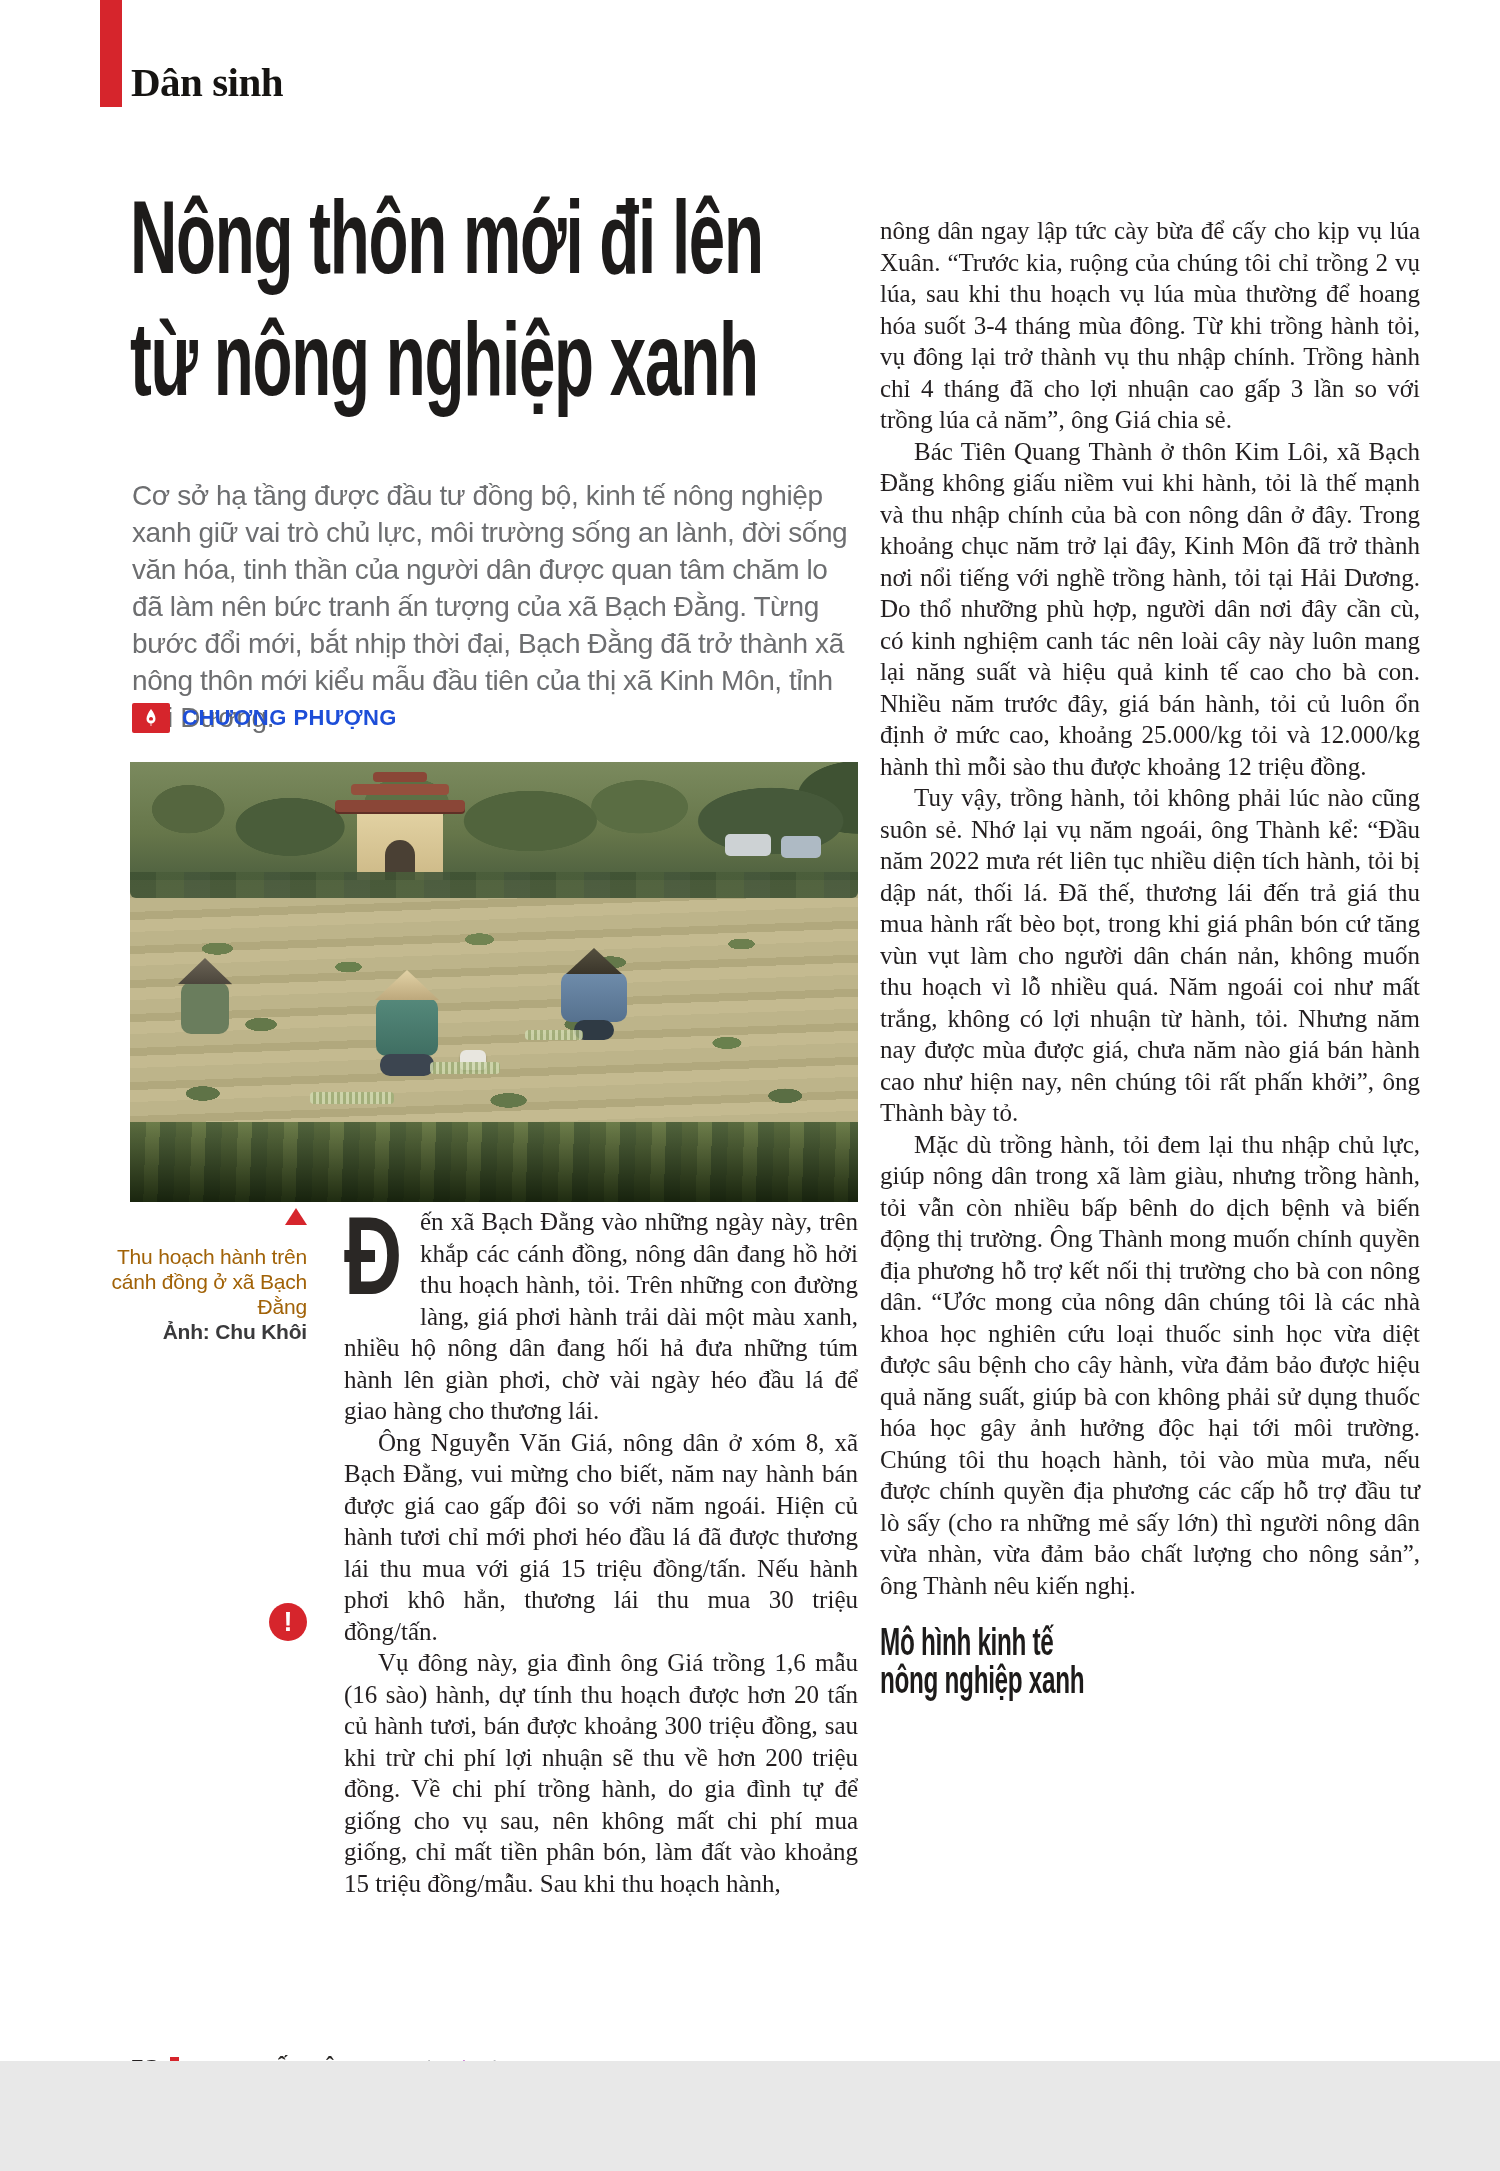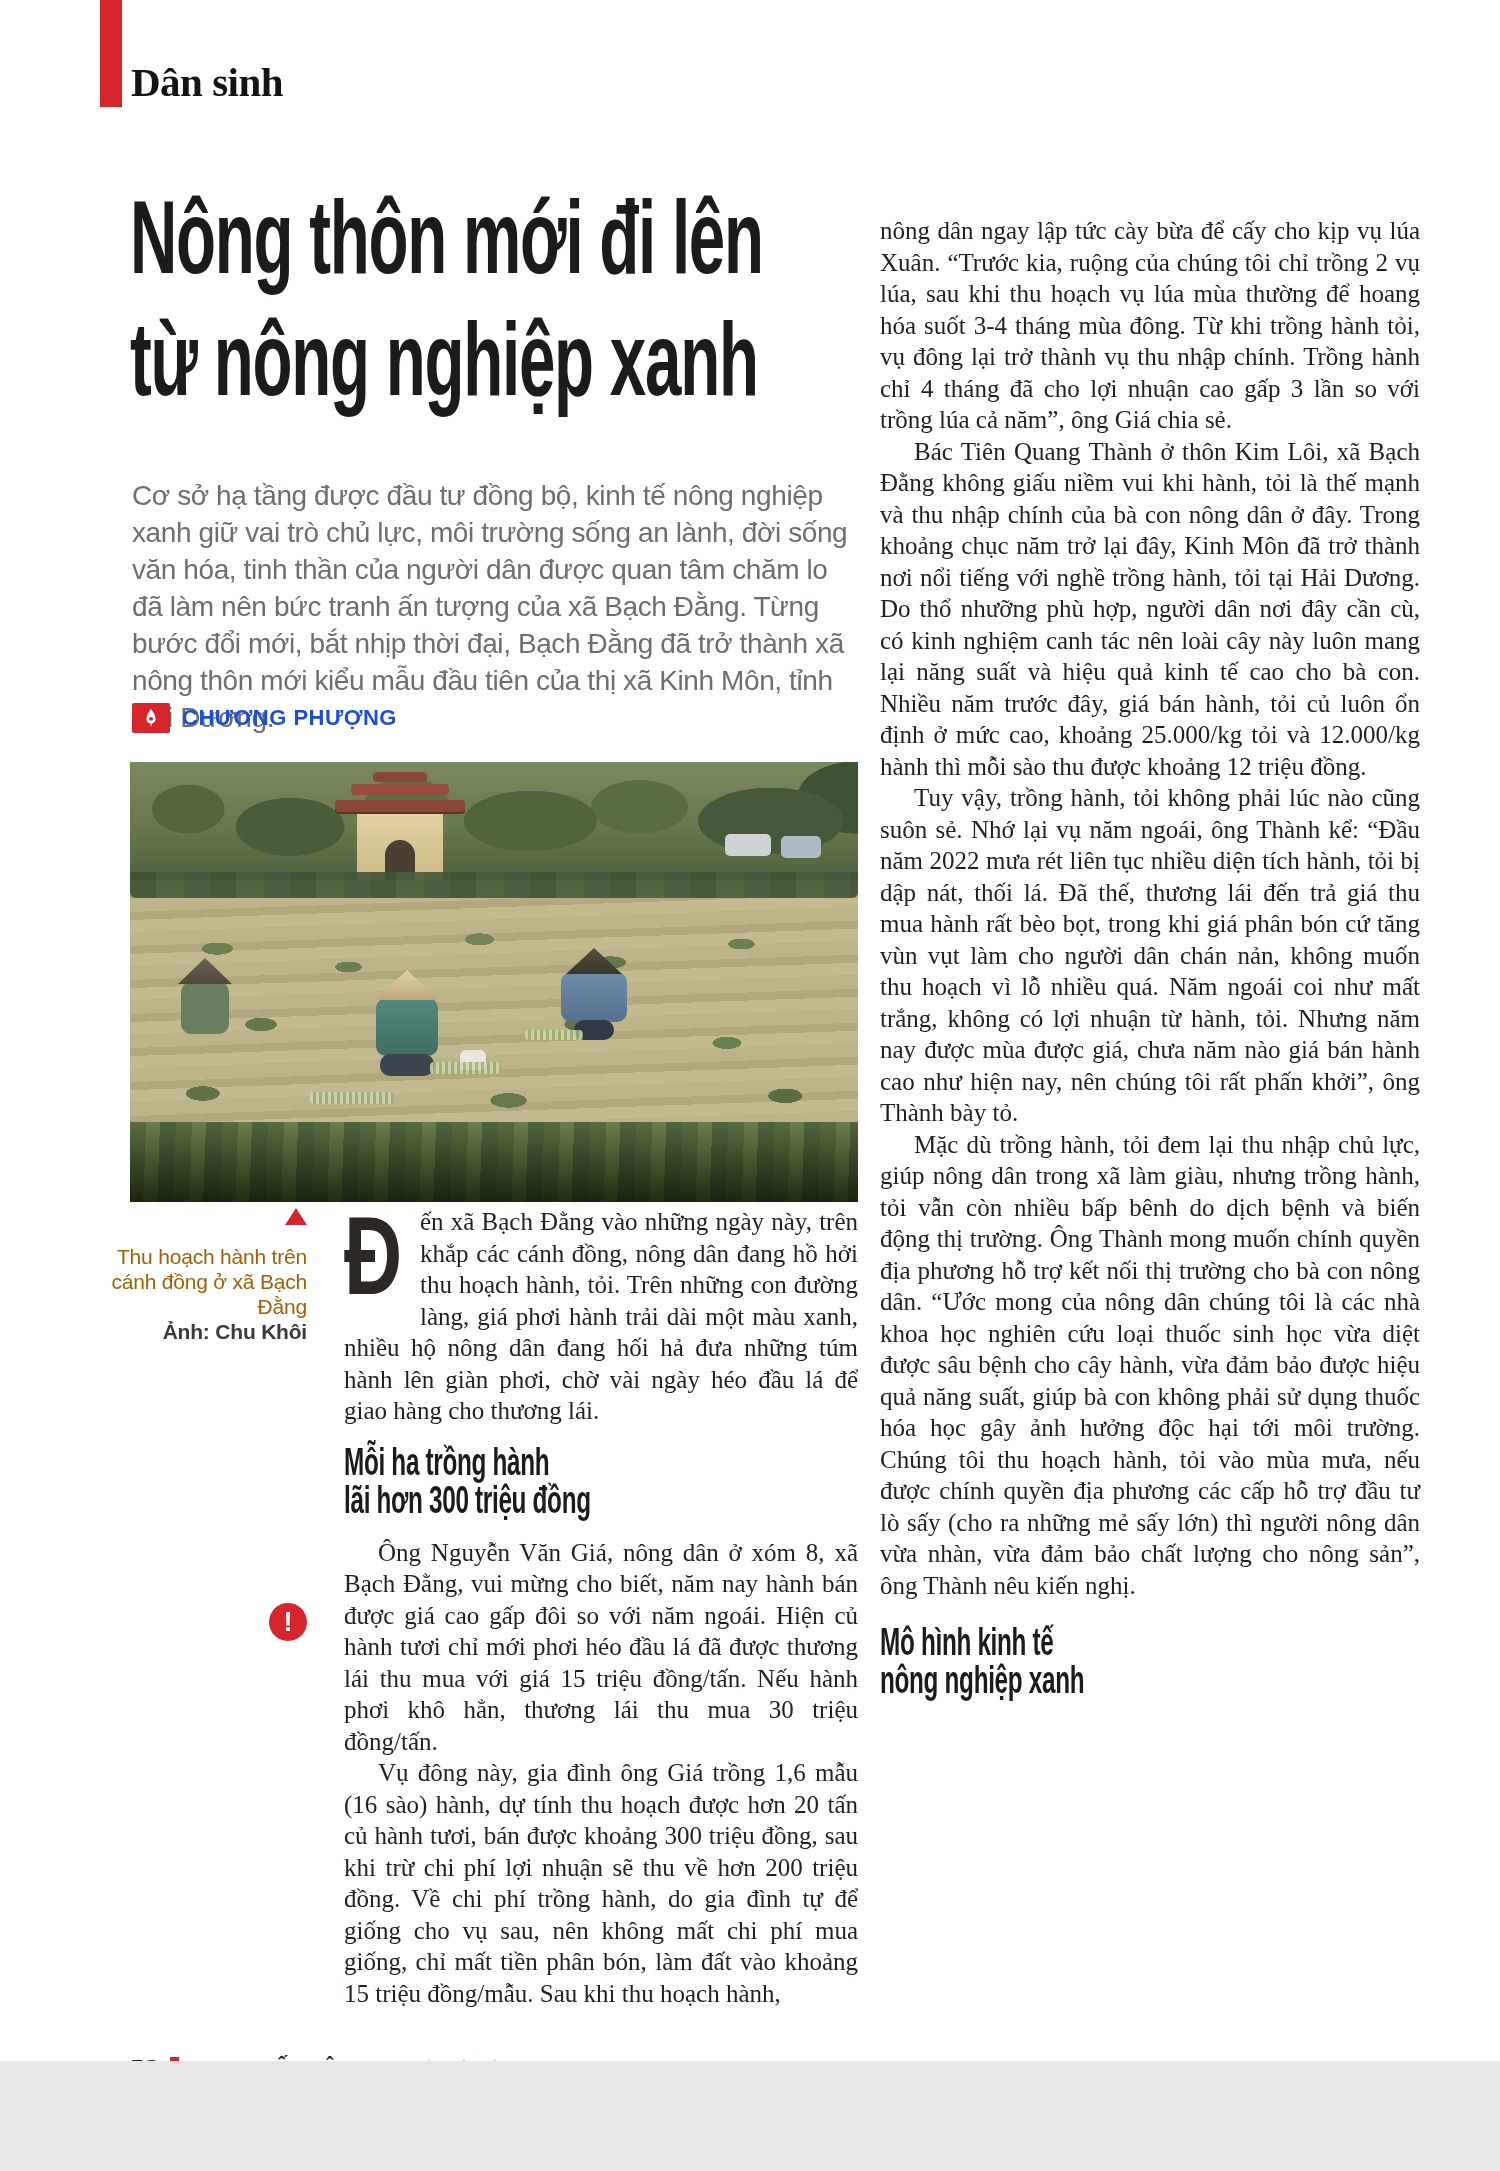--- a/index.html
+++ b/index.html
@@ -194,26 +194,20 @@
   </div>
 
   <div class="pullquote">
     <span class="pq-icon">!</span>
   </div>
 
   <div class="mid-col">
     <p class="body-p">
       <span class="dropcap">Đ</span><span>ến xã Bạch Đằng vào những ngày này, trên khắp các cánh đồng, nông dân đang hồ hởi thu hoạch hành, tỏi. Trên những con đường làng, giá phơi hành trải dài một màu xanh, nhiều hộ nông dân đang hối hả đưa những túm hành lên giàn phơi, chờ vài ngày héo đầu lá để giao hàng cho thương lái.</span>
     </p>
-    <div class="subhead-wrap1">
-      <div class="subhead">
-        <span style="display:block">Mỗi ha trồng hành</span>
-        <span style="display:block">lãi hơn 300 triệu đồng</span>
-      </div>
-    </div>
     <p class="body-p indent">Ông Nguyễn Văn Giá, nông dân ở xóm 8, xã Bạch Đằng, vui mừng cho biết, năm nay hành bán được giá cao gấp đôi so với năm ngoái. Hiện củ hành tươi chỉ mới phơi héo đầu lá đã được thương lái thu mua với giá 15 triệu đồng/tấn. Nếu hành phơi khô hẳn, thương lái thu mua 30 triệu đồng/tấn.</p>
     <p class="body-p indent">Vụ đông này, gia đình ông Giá trồng 1,6 mẫu (16 sào) hành, dự tính thu hoạch được hơn 20 tấn củ hành tươi, bán được khoảng 300 triệu đồng, sau khi trừ chi phí lợi nhuận sẽ thu về hơn 200 triệu đồng. Về chi phí trồng hành, do gia đình tự để giống cho vụ sau, nên không mất chi phí mua giống, chỉ mất tiền phân bón, làm đất vào khoảng 15 triệu đồng/mẫu. Sau khi thu hoạch hành,</p>
   </div>
 
   <div class="right-col">
     <p class="body-p">nông dân ngay lập tức cày bừa để cấy cho kịp vụ lúa Xuân. “Trước kia, ruộng của chúng tôi chỉ trồng 2 vụ lúa, sau khi thu hoạch vụ lúa mùa thường để hoang hóa suốt 3-4 tháng mùa đông. Từ khi trồng hành tỏi, vụ đông lại trở thành vụ thu nhập chính. Trồng hành chỉ 4 tháng đã cho lợi nhuận cao gấp 3 lần so với trồng lúa cả năm”, ông Giá chia sẻ.</p>
     <p class="body-p indent">Bác Tiên Quang Thành ở thôn Kim Lôi, xã Bạch Đằng không giấu niềm vui khi hành, tỏi là thế mạnh và thu nhập chính của bà con nông dân ở đây. Trong khoảng chục năm trở lại đây, Kinh Môn đã trở thành nơi nổi tiếng với nghề trồng hành, tỏi tại Hải Dương. Do thổ nhưỡng phù hợp, người dân nơi đây cần cù, có kinh nghiệm canh tác nên loài cây này luôn mang lại năng suất và hiệu quả kinh tế cao cho bà con. Nhiều năm trước đây, giá bán hành, tỏi củ luôn ổn định ở mức cao, khoảng 25.000/kg tỏi và 12.000/kg hành thì mỗi sào thu được khoảng 12 triệu đồng.</p>
     <p class="body-p indent">Tuy vậy, trồng hành, tỏi không phải lúc nào cũng suôn sẻ. Nhớ lại vụ năm ngoái, ông Thành kể: “Đầu năm 2022 mưa rét liên tục nhiều diện tích hành, tỏi bị dập nát, thối lá. Đã thế, thương lái đến trả giá thu mua hành rất bèo bọt, trong khi giá phân bón cứ tăng vùn vụt làm cho người dân chán nản, không muốn thu hoạch vì lỗ nhiều quá. Năm ngoái coi như mất trắng, không có lợi nhuận từ hành, tỏi. Nhưng năm nay được mùa được giá, chưa năm nào giá bán hành cao như hiện nay, nên chúng tôi rất phấn khởi”, ông Thành bày tỏ.</p>
     <p class="body-p indent">Mặc dù trồng hành, tỏi đem lại thu nhập chủ lực, giúp nông dân trong xã làm giàu, nhưng trồng hành, tỏi vẫn còn nhiều bấp bênh do dịch bệnh và biến động thị trường. Ông Thành mong muốn chính quyền địa phương hỗ trợ kết nối thị trường cho bà con nông dân. “Ước mong của nông dân chúng tôi là các nhà khoa học nghiên cứu loại thuốc sinh học vừa diệt được sâu bệnh cho cây hành, vừa đảm bảo được hiệu quả năng suất, giúp bà con không phải sử dụng thuốc hóa học gây ảnh hưởng độc hại tới môi trường. Chúng tôi thu hoạch hành, tỏi vào mùa mưa, nếu được chính quyền địa phương các cấp hỗ trợ đầu tư lò sấy (cho ra những mẻ sấy lớn) thì người nông dân vừa nhàn, vừa đảm bảo chất lượng cho nông sản”, ông Thành nêu kiến nghị.</p>
     <div class="subhead-wrap2">

